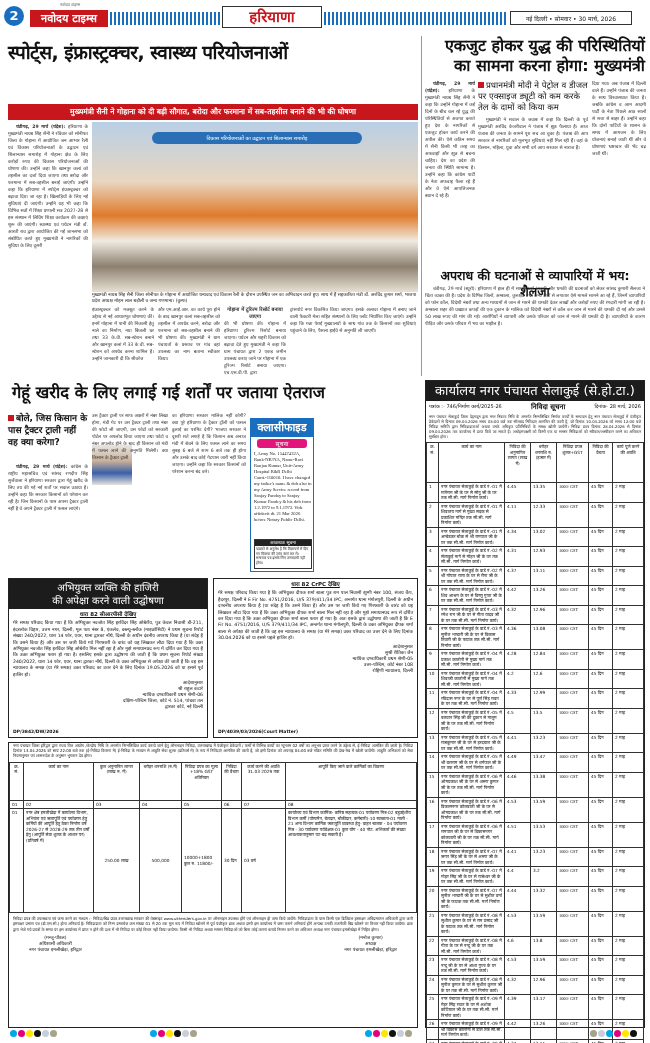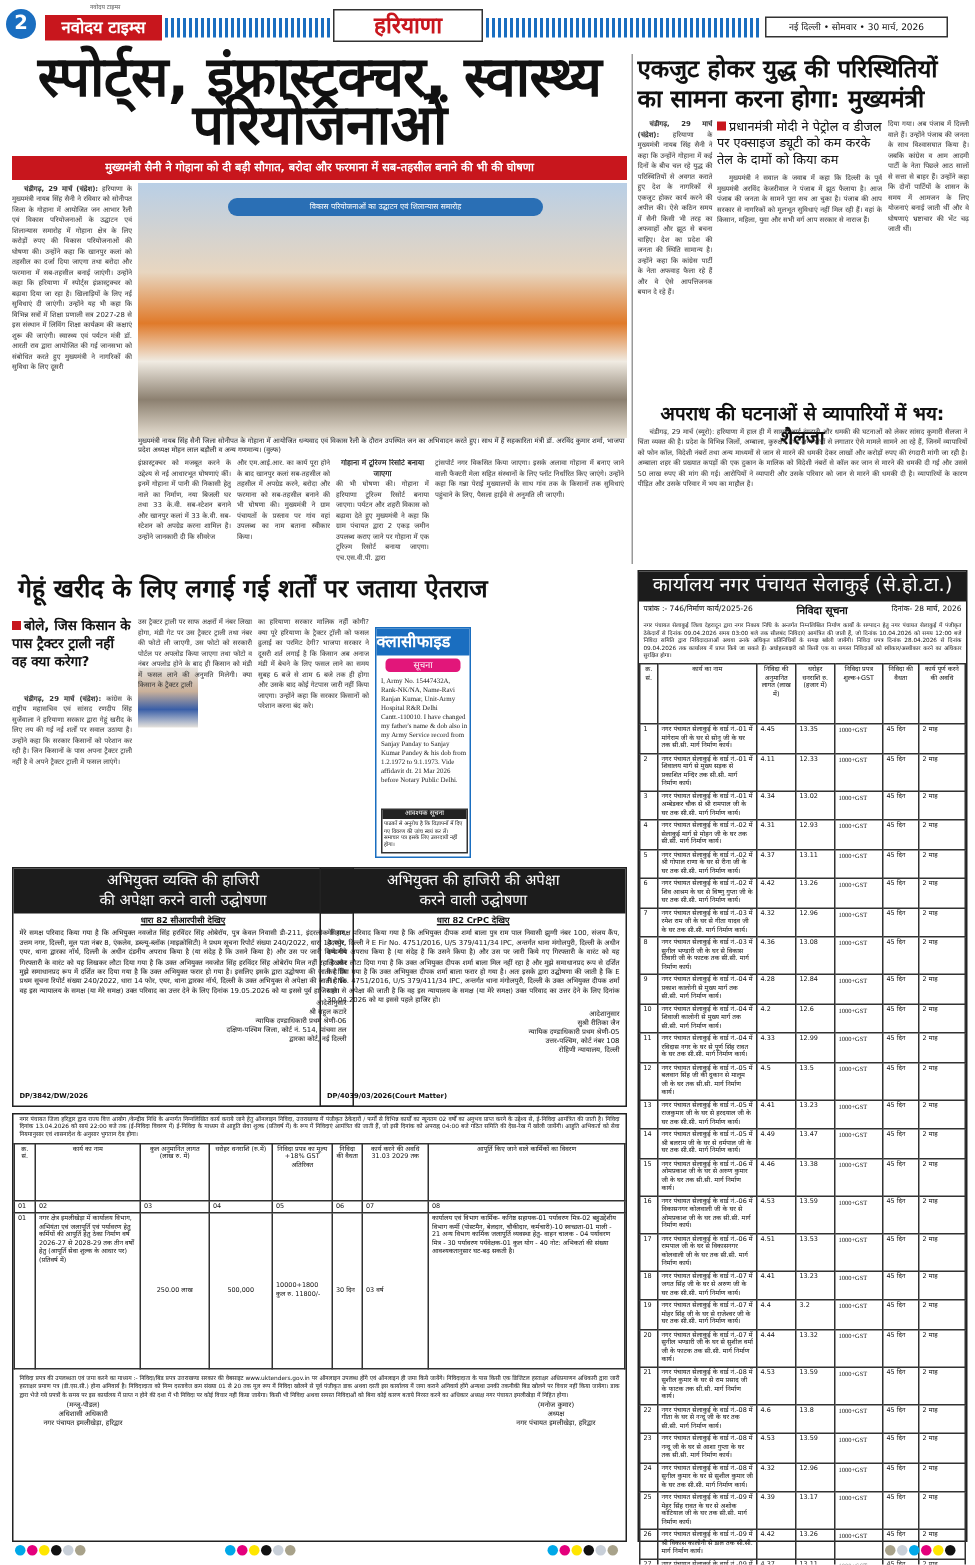--- a/index.html
+++ b/index.html
@@ -5,37 +5,37 @@
 *{box-sizing:border-box;margin:0;padding:0}
 body{width:650px;height:1043px;background:#fff;font-family:"DejaVu Sans",sans-serif;color:#111;position:relative;overflow:hidden;font-size:5px;line-height:1.35}
 .abs{position:absolute}
 .masthead{left:0;top:0;width:650px;height:32px}
 .pgnum{left:4px;top:6px;width:20px;height:20px;border-radius:50%;background:#1a6ec0;color:#fff;font-size:13px;text-align:center;line-height:20px;font-weight:bold}
 .logo{left:30px;top:10px;width:78px;height:17px;background:#c8161d;color:#fff;font-size:11px;font-weight:bold;text-align:center;line-height:17px}
 .logo-sub{left:60px;top:2px;font-size:4px;color:#555}
 .stripe{top:12px;height:13px;background:repeating-linear-gradient(90deg,#1a6ec0 0 2px,#fff 2px 4px)}
 .section-tag{left:222px;top:6px;width:100px;height:22px;border:1.5px solid #333;background:#fff;color:#c8161d;font-size:15px;font-weight:bold;text-align:center;line-height:20px}
 .dateline{left:510px;top:11px;width:122px;height:14px;border:1px solid #333;background:#fff;font-size:6px;text-align:center;line-height:13px}
-.hl1{left:8px;top:36px;width:410px;font-size:37px;font-weight:bold;line-height:32px;text-align:center;letter-spacing:-0.5px}
+.hl1{left:8px;top:36px;width:410px;font-size:19px;font-weight:bold;line-height:32px;text-align:left;letter-spacing:-0.5px}
 .hl1 .blue{color:#1a6ec0}
 .redband{left:8px;top:104px;width:410px;height:16px;background:#c8161d;color:#fff;font-size:7.5px;text-align:center;line-height:16px;font-weight:bold}
 .col{font-size:4.6px;line-height:7px;color:#333;text-align:justify;overflow:hidden}
 .col p{text-indent:8px}
 .photo{left:92px;top:122px;width:326px;height:170px;background:linear-gradient(180deg,#b9cfe6 0%,#e8d6c0 35%,#e07a2a 55%,#f0ebe2 70%,#8c8070 85%,#e8e1d4 100%)}
 .photo .banner{position:absolute;left:60px;top:10px;width:210px;height:12px;background:#2a6fb5;border-radius:6px;color:#fff;font-size:5px;text-align:center;line-height:12px}
 .caption{left:92px;top:292px;width:326px;font-size:4.6px;line-height:6px;color:#222}
-.rhl{left:425px;top:36px;width:220px;font-size:16px;font-weight:bold;line-height:20px;text-align:left}
+.rhl{left:425px;top:36px;width:220px;font-size:16px;font-weight:bold;line-height:20px;text-align:right}
 .subhl{left:478px;top:80px;width:110px;font-size:8.5px;font-weight:normal;line-height:11px;color:#111}
 .subhl .sq,.sq{display:inline-block;width:6px;height:6px;background:#c8161d;margin-right:2px}
 .hl2{left:425px;top:268px;width:220px;font-size:12.5px;font-weight:bold;text-align:center;line-height:16px}
 .hl3{left:8px;top:382px;width:410px;font-size:16.5px;font-weight:bold;line-height:22px;text-align:left;padding-left:4px}
 .sidehl{left:8px;top:412px;width:80px;font-size:9px;font-weight:bold;line-height:12px}
 .portrait{left:92px;top:445px;width:40px;height:40px;background:linear-gradient(180deg,#e8e5e0 0%,#c9b09a 40%,#3a5fa8 70%,#e6e3dd 100%)}
 .classified{left:250px;top:418px;width:64px;height:154px;border:1px solid #1a6ec0}
-.cls-head{position:absolute;left:0;top:0;width:100%;height:18px;background:#1a6ec0;color:#fff;font-size:11px;font-weight:bold;line-height:18px}
+.cls-head{position:absolute;left:0;top:0;width:100%;height:18px;background:#1a6ec0;color:#fff;font-size:11px;font-weight:bold;text-align:center;line-height:18px}
 .cls-sub{position:absolute;left:6px;top:20px;width:50px;height:9px;background:#e2167a;color:#fff;font-size:6px;text-align:center;line-height:9px;border-radius:3px}
 .cls-body{position:absolute;left:3px;top:32px;width:58px;font-family:"Liberation Serif",serif;font-size:4.6px;line-height:6px;color:#222}
 .cls-notice{position:absolute;left:3px;top:120px;width:58px;height:30px;border:1px solid #333}
 .cls-notice-h{background:#222;color:#fff;font-size:4.5px;text-align:center;line-height:6px}
 .notice{border:1.5px solid #222}
 .notice-h{background:#1c1c1c;color:#fff;font-size:10px;text-align:center;line-height:13px;padding:2px}
 .notice-sub{text-align:center;font-size:5.5px;font-weight:bold;text-decoration:underline;margin:2px 0}
 .notice-body{font-size:4.6px;line-height:6.4px;padding:0 4px;text-align:justify}
 .notice-sig{font-size:4.6px;line-height:6px;text-align:right;padding:2px 4px}
 .notice-code{position:absolute;left:4px;bottom:2px;font-size:4.5px;font-weight:bold}
@@ -121,40 +121,36 @@
 <div class="abs classified">
   <div class="cls-head">क्लासीफाइड</div>
   <div class="cls-sub">सूचना</div>
   <div class="cls-body">I, Army No. 15447432A, Rank-NK/NA, Name-Ravi Ranjan Kumar, Unit-Army Hospital R&amp;R Delhi Cantt.-110010. I have changed my father's name &amp; dob also in my Army Service record from Sanjay Panday to Sanjay Kumar Pandey &amp; his dob from 1.2.1972 to 9.1.1973. Vide affidavit dt. 21 Mar 2026 before Notary Public Delhi.</div>
   <div class="cls-notice">
     <div class="cls-notice-h">आवश्यक सूचना</div>
     <div style="font-size:3.6px;line-height:4.6px;padding:1px">पाठकों से अनुरोध है कि विज्ञापनों में दिए गए विवरण की जांच स्वयं कर लें। समाचार पत्र इसके लिए उत्तरदायी नहीं होगा।</div>
   </div>
 </div>
 
-<div class="abs notice" style="left:8px;top:578px;width:228px;height:160px">
+<div class="abs notice" style="left:8px;top:578px;width:200px;height:160px">
   <div class="notice-h">
     <div>अभियुक्त व्यक्ति की हाजिरी</div>
     <div>की अपेक्षा करने वाली उद्घोषणा</div>
   </div>
   <div class="notice-sub">धारा 82 सीआरपीसी देखिए</div>
   <div class="notice-body">मेरे समक्ष परिवाद किया गया है कि अभियुक्त नवजोत सिंह हरविंदर सिंह ओबेरॉय, पुत्र केवल निवासी डी-211, इंदरलोक विहार, उत्तम नगर, दिल्ली, मूल पता नंबर 8, एंकलेव, डब्ल्यू-ब्लॉक (माइक्रोसिटी) ने प्रथम सूचना रिपोर्ट संख्या 240/2022, धारा 14 फोर, एयर, थाना द्वारका नॉर्थ, दिल्ली के अधीन दंडनीय अपराध किया है (या संदेह है कि उसने किया है) और उस पर जारी किये गये गिरफ्तारी के वारंट को यह लिखकर लौटा दिया गया है कि उक्त अभियुक्त नवजोत सिंह हरविंदर सिंह ओबेरॉय मिल नहीं रहा है और मुझे समाधानप्रद रूप में दर्शित कर दिया गया है कि उक्त अभियुक्त फरार हो गया है। इसलिए इसके द्वारा उद्घोषणा की जाती है कि प्रथम सूचना रिपोर्ट संख्या 240/2022, धारा 14 फोर, एयर, थाना द्वारका नॉर्थ, दिल्ली के उक्त अभियुक्त से अपेक्षा की जाती है कि वह इस न्यायालय के समक्ष (या मेरे समक्ष) उक्त परिवाद का उत्तर देने के लिए दिनांक 19.05.2026 को या इससे पूर्व हाजिर हो।</div>
   <div class="notice-sig" style="white-space:pre-line">आदेशानुसार
 श्री राहुल कटारे
 न्यायिक दण्डाधिकारी प्रथम श्रेणी-06
 दक्षिण-पश्चिम जिला, कोर्ट नं. 514, पांचवा तल
 द्वारका कोर्ट, नई दिल्ली</div>
   <div class="notice-code">DP/3842/DW/2026</div>
 </div>
 
 <div class="abs notice" style="left:213px;top:578px;width:205px;height:160px">
-  <div class="notice-h">
-    <div>अभियुक्त की हाजिरी की अपेक्षा</div>
-    <div>करने वाली उद्घोषणा</div>
-  </div>
   <div class="notice-sub">धारा 82 CrPC देखिए</div>
   <div class="notice-body">मेरे समक्ष परिवाद किया गया है कि अभियुक्त दीपक शर्मा बाला पुत्र राम पाल निवासी झुग्गी नंबर 100, संजय कैंप, हैदरपुर, दिल्ली ने E Fir No. 4751/2016, U/S 379/411/34 IPC, अन्तर्गत थाना मंगोलपुरी, दिल्ली के अधीन दण्डनीय अपराध किया है (या संदेह है कि उसने किया है) और उस पर जारी किये गए गिरफ्तारी के वारंट को यह लिखकर लौटा दिया गया है कि उक्त अभियुक्त दीपक शर्मा बाला मिल नहीं रहा है और मुझे समाधानप्रद रूप से दर्शित कर दिया गया है कि उक्त अभियुक्त दीपक शर्मा बाला फरार हो गया है। अतः इसके द्वारा उद्घोषणा की जाती है कि E Fir No. 4751/2016, U/S 379/411/34 IPC, अन्तर्गत थाना मंगोलपुरी, दिल्ली के उक्त अभियुक्त दीपक शर्मा बाला से अपेक्षा की जाती है कि वह इस न्यायालय के समक्ष (या मेरे समक्ष) उक्त परिवाद का उत्तर देने के लिए दिनांक 30.04.2026 को या इससे पहले हाजिर हो।</div>
   <div class="notice-sig" style="white-space:pre-line">आदेशानुसार
 सुश्री रीतिका जैन
 न्यायिक दण्डाधिकारी प्रथम श्रेणी-05
 उत्तर-पश्चिम, कोर्ट नंबर 108
 रोहिणी न्यायालय, दिल्ली</div>
   <div class="notice-code">DP/4039/03/2026(Court Matter)</div>
 </div>
 

